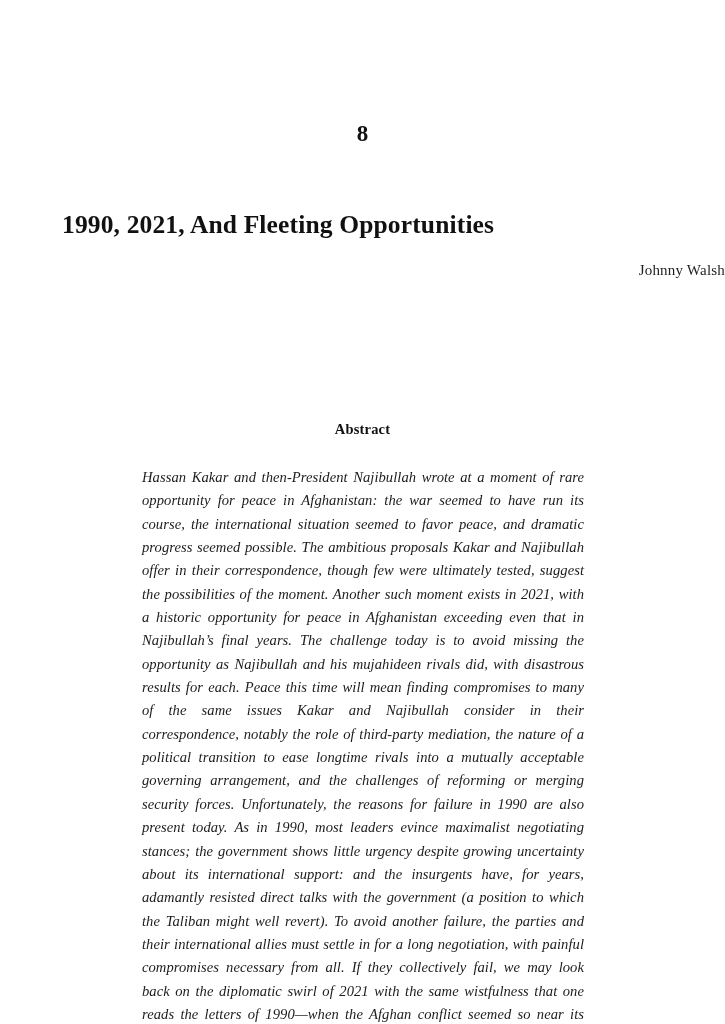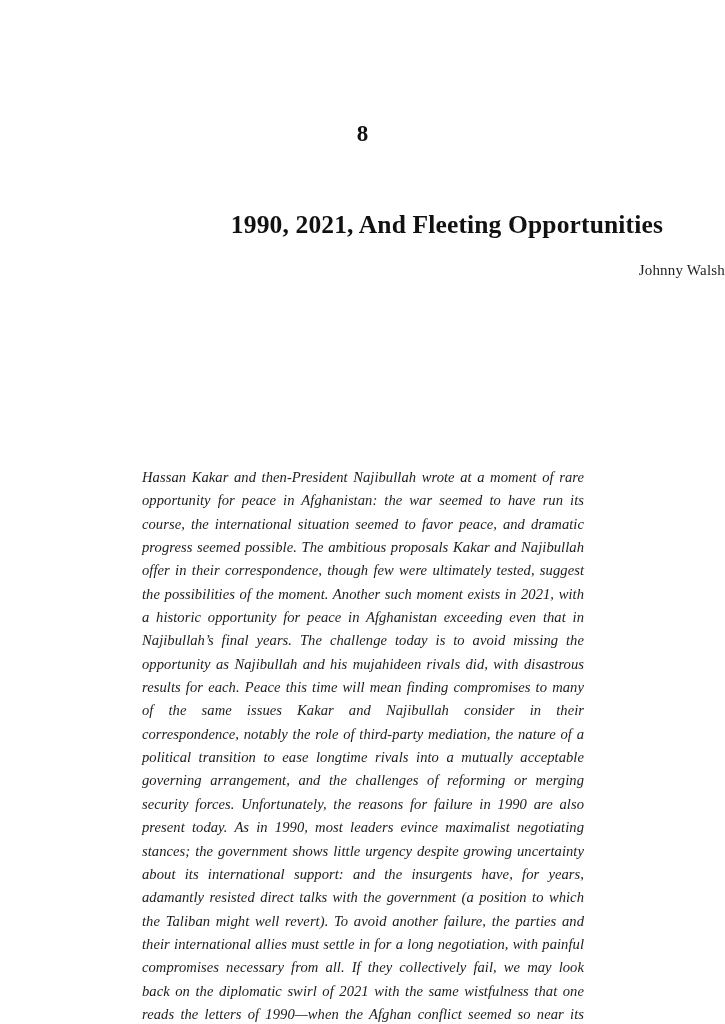--- a/index.html
+++ b/index.html
@@ -33,21 +33,21 @@
     letter-spacing: 0.2px;
     color: #111111;
   }
 
   
   .chapter-title {
     position: absolute;
     top: 193px;
     left: 62px;
     width: 601px;
-    text-align: right;
+    text-align: left;
     font-size: 25.5px;
     font-weight: bold;
     line-height: 1.18;
     letter-spacing: 0.15px;
     color: #111111;
   }
 
   
   .author {
     position: absolute;
@@ -104,18 +104,19 @@
 <body>
 
 <div class="page">
 
   <div class="chapter-number">8</div>
 
   <h1 class="chapter-title">1990, 2021, And Fleeting Opportunities</h1>
 
   <div class="author">Johnny Walsh</div>
 
+  <h2 class="abstract-heading">Abstract</h2>
 
   <div class="abstract-body">
     <p>Hassan Kakar and then-President Najibullah wrote at a moment of rare opportunity for peace in Afghanistan: the war seemed to have run its course, the international situation seemed to favor peace, and dramatic progress seemed possible. The ambitious proposals Kakar and Najibullah offer in their correspondence, though few were ultimately tested, suggest the possibilities of the moment. Another such moment exists in 2021, with a historic opportunity for peace in Afghanistan exceeding even that in Najibullah’s final years. The challenge today is to avoid missing the opportunity as Najibullah and his mujahideen rivals did, with disastrous results for each. Peace this time will mean finding compromises to many of the same issues Kakar and Najibullah consider in their correspondence, notably the role of third-party mediation, the nature of a political transition to ease longtime rivals into a mutually acceptable governing arrangement, and the challenges of reforming or merging security forces. Unfortunately, the reasons for failure in 1990 are also present today. As in 1990, most leaders evince maximalist negotiating stances; the government shows little urgency despite growing uncertainty about its international support: and the insurgents have, for years, adamantly resisted direct talks with the government (a position to which the Taliban might well revert). To avoid another failure, the parties and their international allies must settle in for a long negotiation, with painful compromises necessary from all. If they collectively fail, we may look back on the diplomatic swirl of 2021 with the same wistfulness that one reads the letters of 1990—when the Afghan conflict seemed so near its natural conclusion, and yet had decades more to go.</p>
   </div>
 
 </div>
 
 </body></html>

